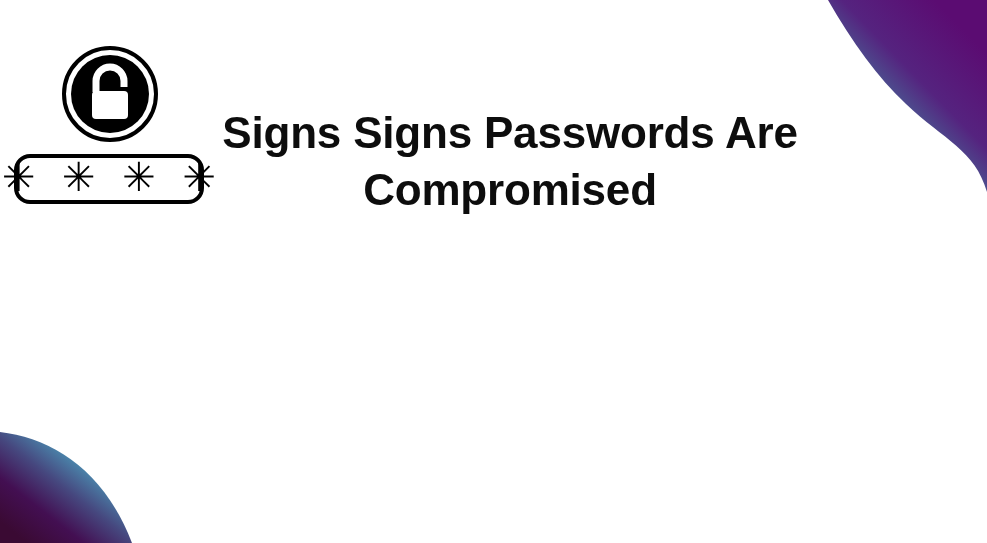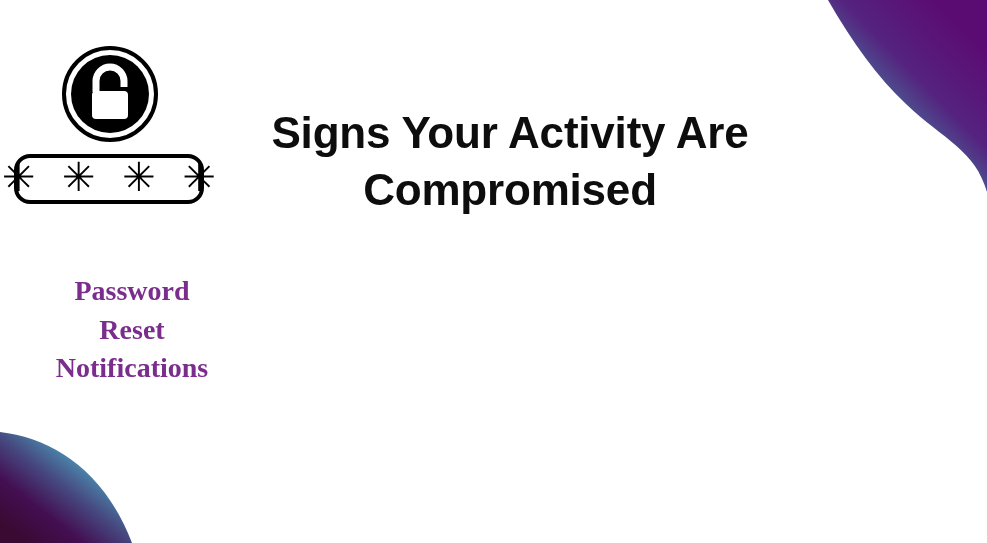--- a/index.html
+++ b/index.html
@@ -166,28 +166,23 @@
         <rect x="30" y="45" width="36" height="28" rx="4" fill="#ffffff"></rect>
       </svg>
     </div>
 
     <div class="pwd-field">
       <span class="pwd-dots">✳ ✳ ✳ ✳</span>
     </div>
 
   </div>
 
-  <h1 class="slide-title">Signs Your Activity Are Compromised</h1>
+  <h1 class="slide-title">Signs Signs Passwords Are Compromised</h1>
 
   <div class="signs-row">
 
-    <div class="sign-col col-1">
-      <span class="sign-text">Password
-Reset
-Notifications</span>
-    </div>
 
 
 
 
   </div>
 
 </div>
 
 </body></html>

